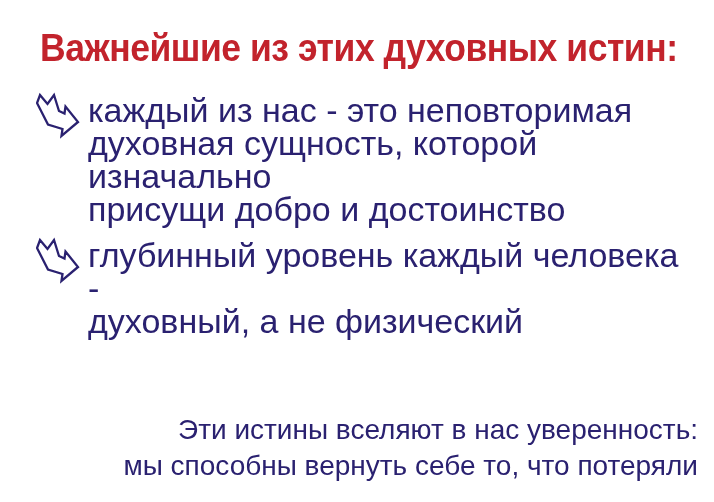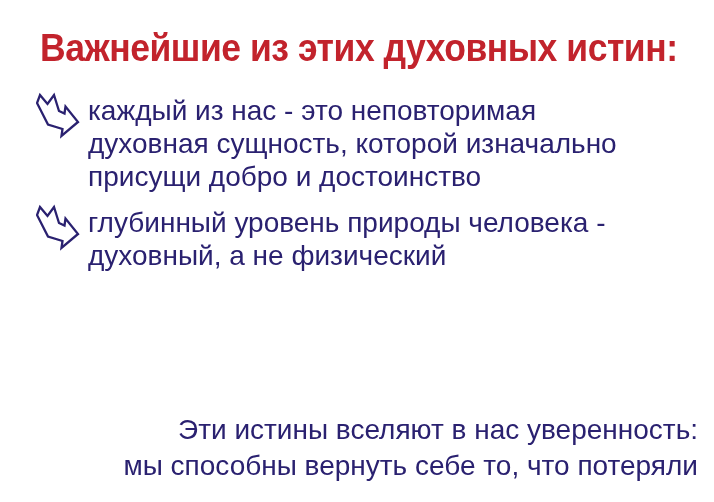--- a/index.html
+++ b/index.html
@@ -43,21 +43,21 @@
     margin-bottom: 13px;
   }
   .bullet-icon {
     flex: 0 0 auto;
     width: 44px;
     height: 48px;
     margin-top: -2px;
     margin-right: 8px;
   }
   .bullet-text {
-    font-size: 28px;
+    font-size: 34px;
     line-height: 33px;
     color: var(--text-color, #2a2170);
     white-space: pre-wrap;
   }
   .slide-footer {
     position: absolute;
     top: 412px;
     left: 0;
     right: 0;
     text-align: right;
@@ -82,21 +82,21 @@
       </svg>
       <div class="bullet-text">каждый из нас - это неповторимая
 духовная сущность, которой изначально
 присущи добро и достоинство</div>
     </li>
 
     <li class="bullet-item">
       <svg class="bullet-icon" viewBox="0 0 44 46" xmlns="http://www.w3.org/2000/svg" aria-hidden="true">
         <path d="M4 2 L11.5 11 L18 2 L23 18 L28.5 20.5 L29.5 13.5 L42 29 L25.5 43 L26.5 36 L12 31.5 L1 10 Z" fill="#ffffff" stroke="#2a2170" stroke-width="2.3" stroke-linejoin="miter" stroke-miterlimit="6"></path>
       </svg>
-      <div class="bullet-text">глубинный уровень природы человека -
+      <div class="bullet-text">глубинный уровень каждый человека -
 духовный, а не физический</div>
     </li>
 
 
   </ul>
 
   <div class="slide-footer">Эти истины вселяют в нас уверенность:
 мы способны вернуть себе то, что потеряли</div>
 
 </div>

